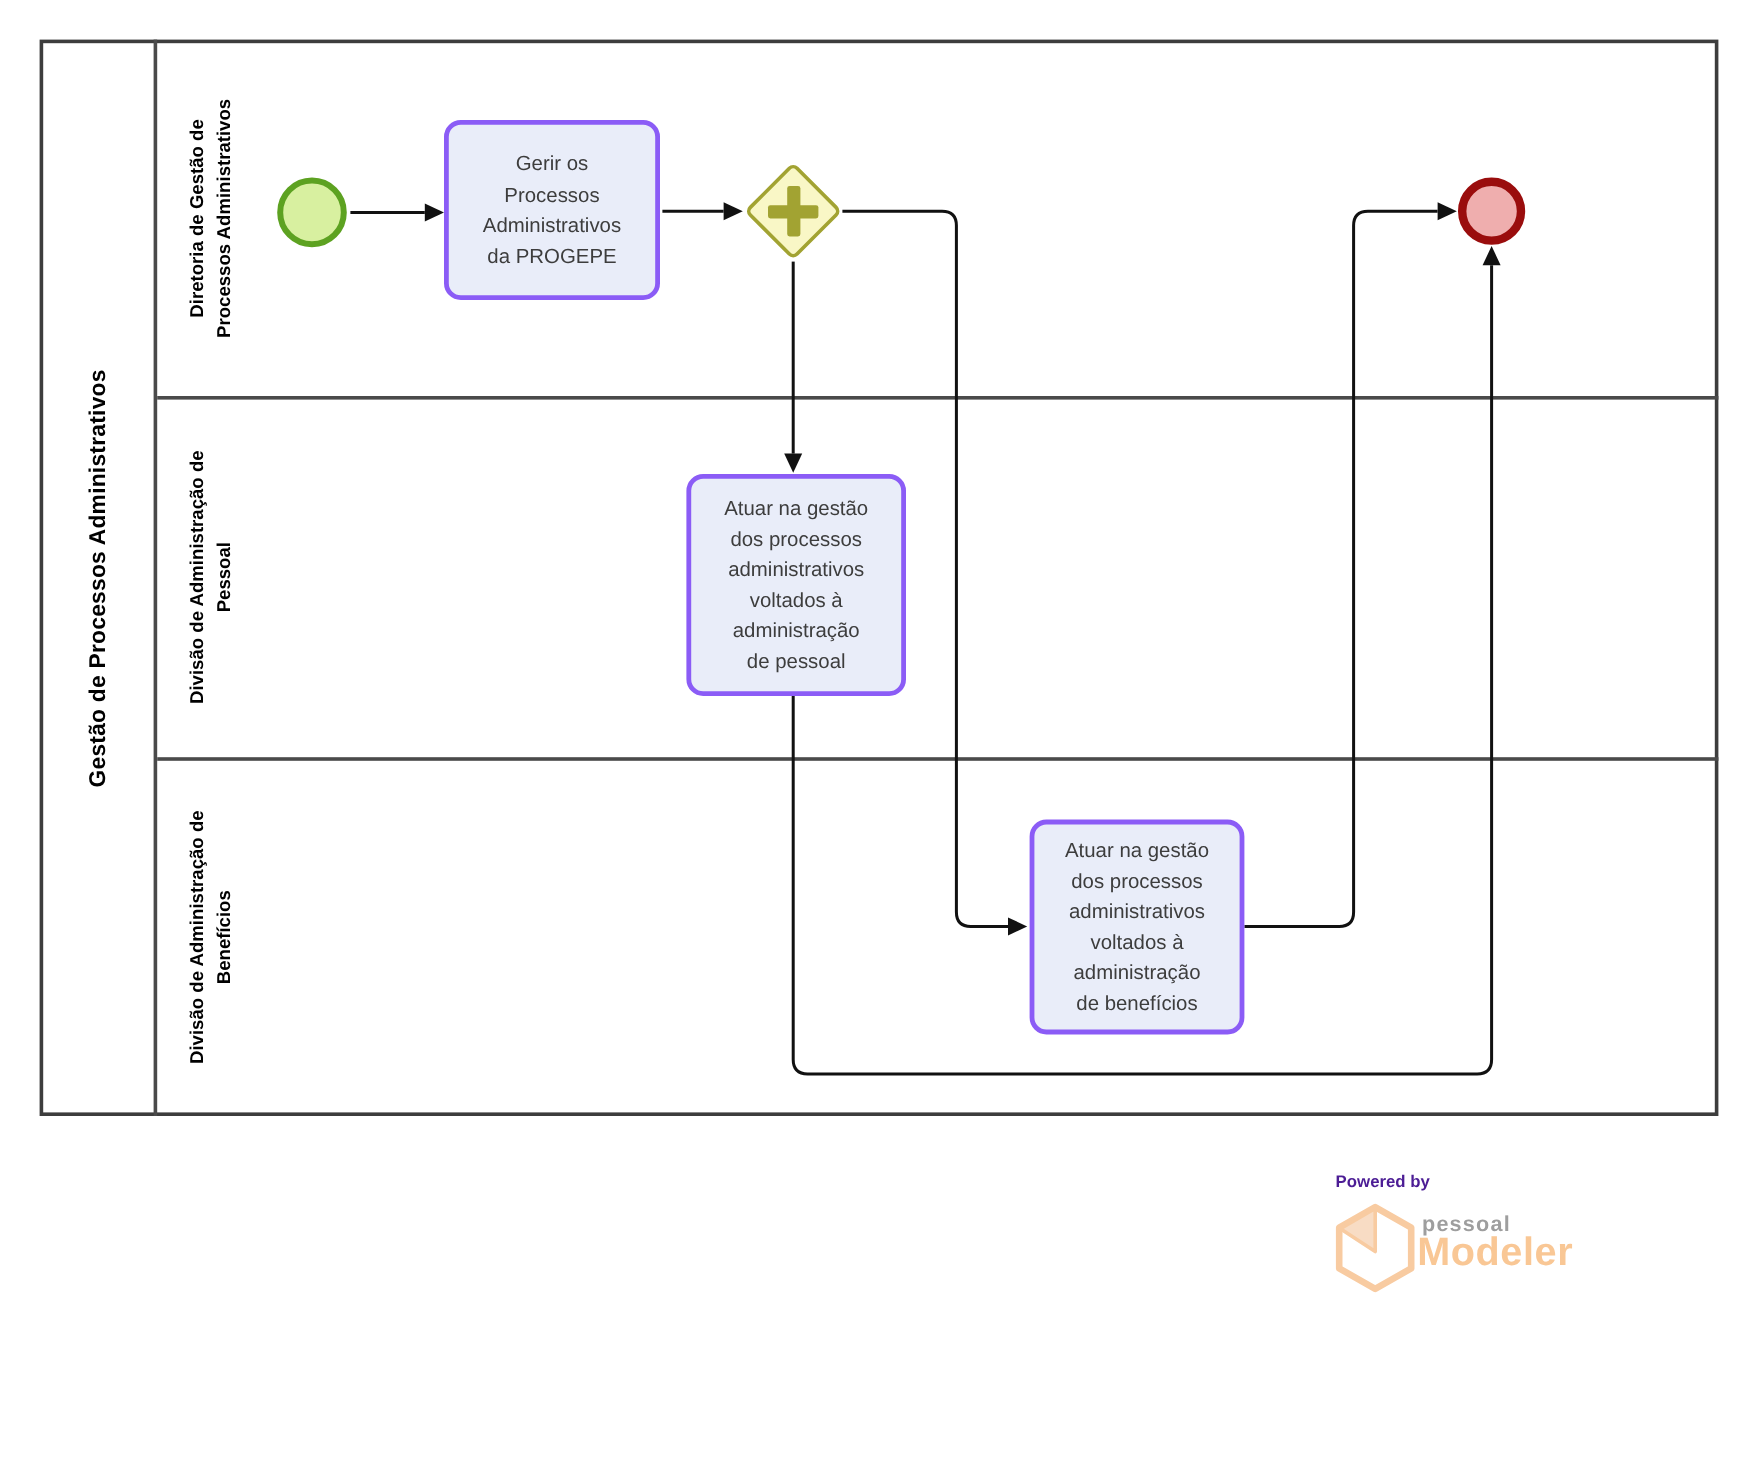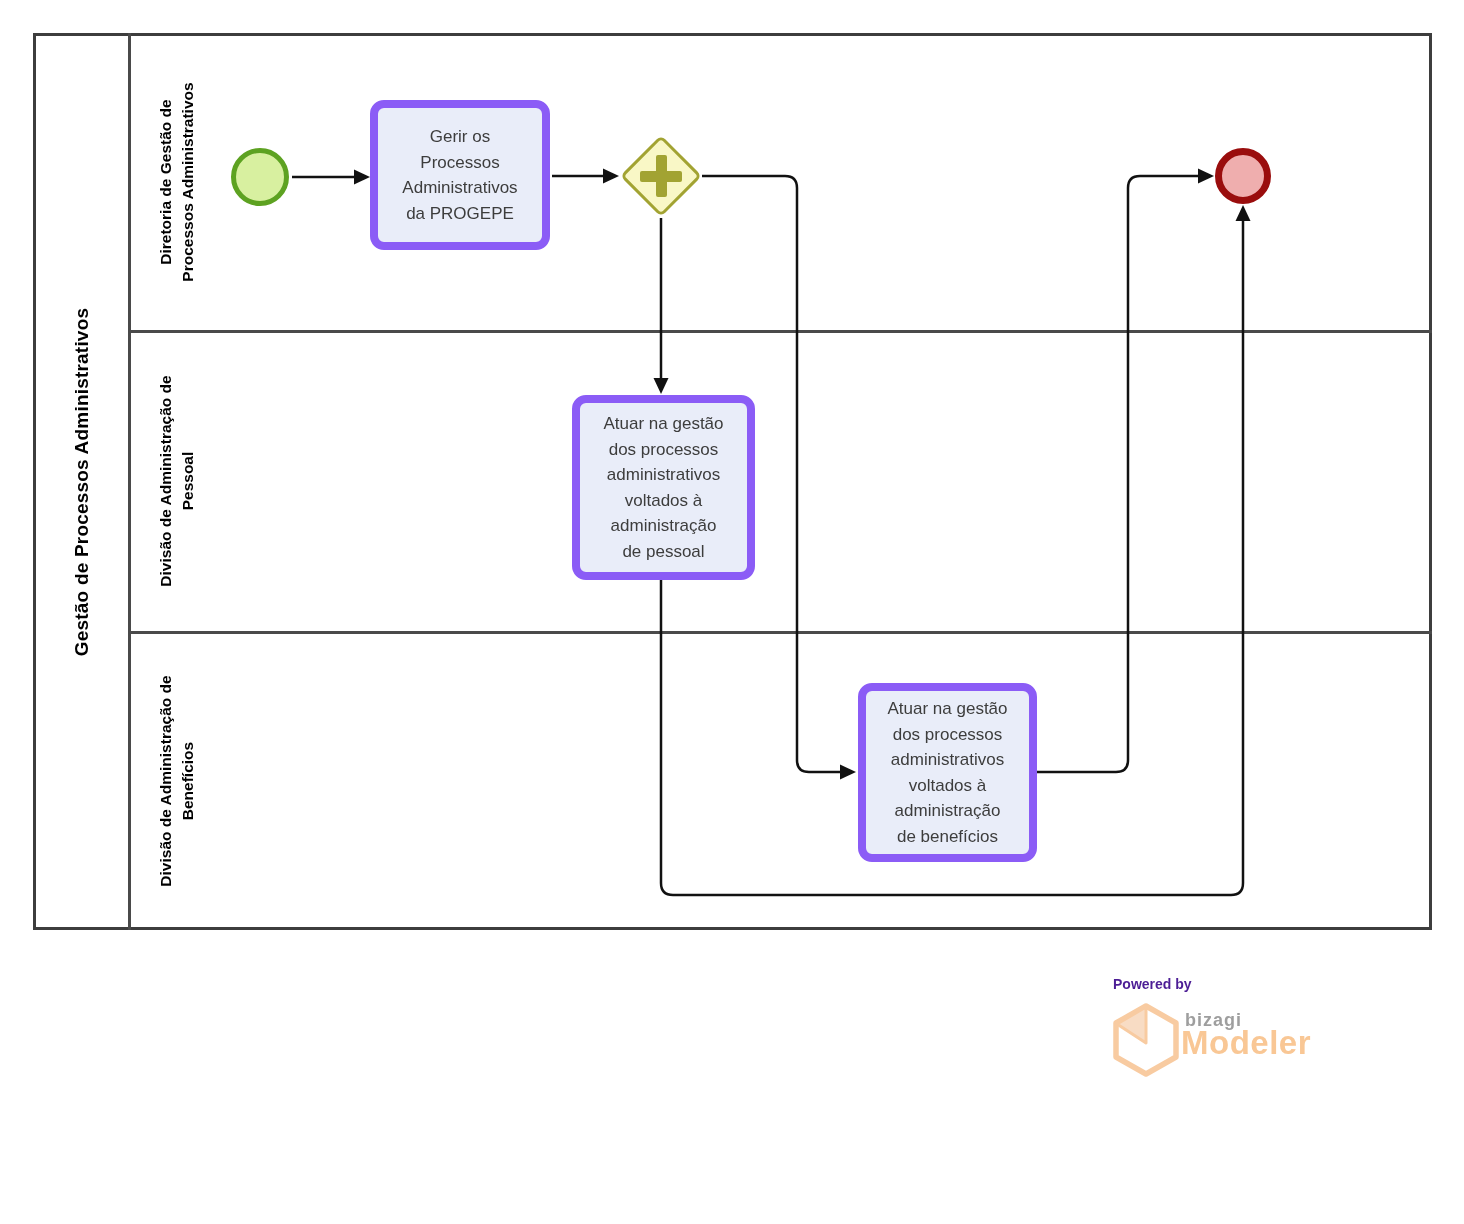--- a/index.html
+++ b/index.html
@@ -47,21 +47,21 @@
     background: #d8f0a0;
     border: 5px solid #5da221;
   }
   .end-event {
     left: 1215px; top: 148px; width: 56px; height: 56px;
     background: #efaeae;
     border: 7px solid #9a0d0d;
   }
   .task {
     background: #e9edf9;
-    border: 8px solid #8b5cf6;
+    border: 4px solid #8b5cf6;
     border-radius: 14px;
     display: flex; align-items: center; justify-content: center;
     text-align: center;
     color: #3d3d3d;
     font-size: 17px;
     line-height: 1.5;
   }
   .task-gerir   { left: 370px; top: 100px; width: 180px; height: 150px; }
   .task-pessoal { left: 572px; top: 395px; width: 183px; height: 185px; }
   .task-benef   { left: 858px; top: 683px; width: 179px; height: 179px; }
@@ -164,14 +164,14 @@
 
 <div class="abs event end-event"></div>
 
 <div class="abs powered-by">Powered by</div>
 
 <svg class="abs brand-hex" width="72" height="76" viewBox="0 0 72 76">
   <polygon points="36,4 66,21 66,55 36,72 6,55 6,21" fill="none" stroke="#f8cba1" stroke-width="5.5" stroke-linejoin="round"></polygon>
   <polygon points="36,5 7,22 36,41" fill="#f8dcc4" stroke="#f8cba1" stroke-width="3" stroke-linejoin="round"></polygon>
 </svg>
 
-<div class="abs brand-bizagi">bizagi</div>
+<div class="abs brand-bizagi">pessoal</div>
 <div class="abs brand-modeler">Modeler</div>
 
 </body></html>

